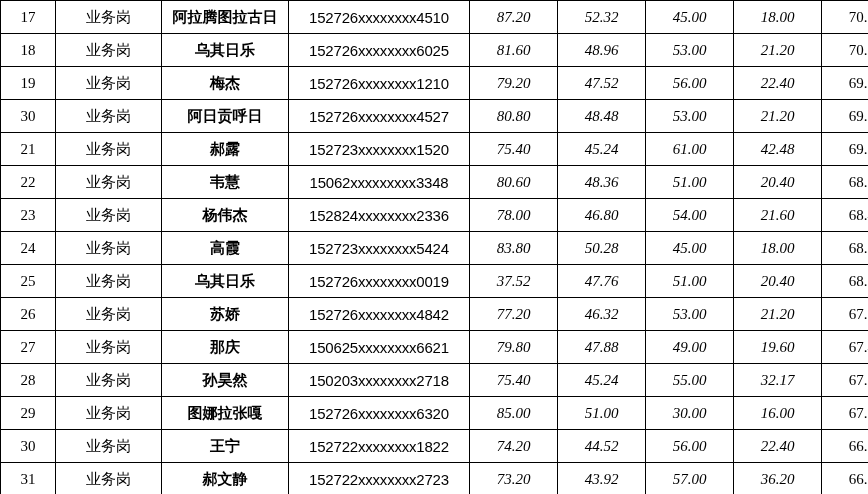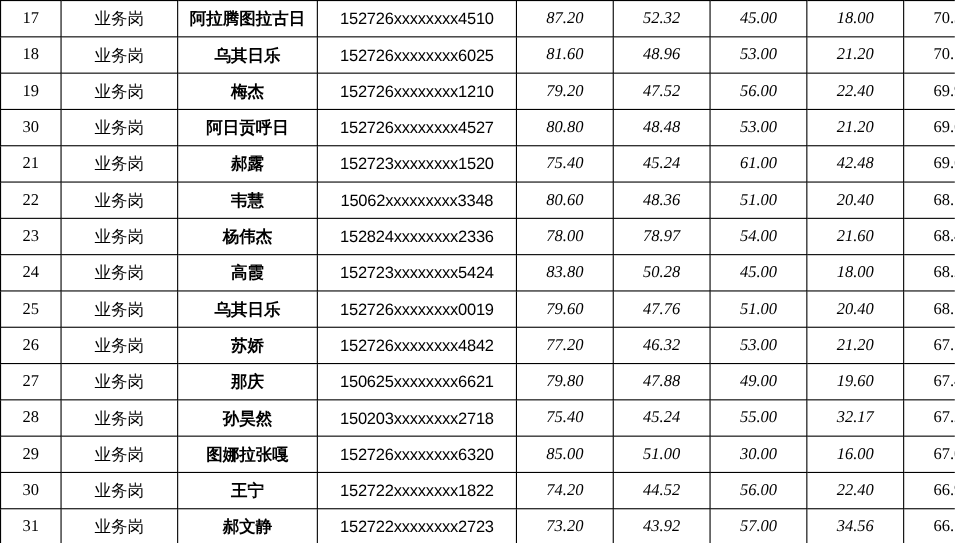--- a/index.html
+++ b/index.html
@@ -107,42 +107,42 @@
         <td class="c-num">51.00</td>
         <td class="c-num">20.40</td>
         <td class="c-last">68.76</td>
       </tr>
       <tr>
         <td class="c-index">23</td>
         <td class="c-post">业务岗</td>
         <td class="c-name">杨伟杰</td>
         <td class="c-id">152824xxxxxxxx2336</td>
         <td class="c-num">78.00</td>
-        <td class="c-num">78.97</td>
+        <td class="c-num">46.80</td>
         <td class="c-num">54.00</td>
         <td class="c-num">21.60</td>
         <td class="c-last">68.40</td>
       </tr>
       <tr>
         <td class="c-index">24</td>
         <td class="c-post">业务岗</td>
         <td class="c-name">高霞</td>
         <td class="c-id">152723xxxxxxxx5424</td>
         <td class="c-num">83.80</td>
         <td class="c-num">50.28</td>
         <td class="c-num">45.00</td>
         <td class="c-num">18.00</td>
         <td class="c-last">68.28</td>
       </tr>
       <tr>
         <td class="c-index">25</td>
         <td class="c-post">业务岗</td>
         <td class="c-name">乌其日乐</td>
         <td class="c-id">152726xxxxxxxx0019</td>
-        <td class="c-num">79.60</td>
+        <td class="c-num">37.52</td>
         <td class="c-num">47.76</td>
         <td class="c-num">51.00</td>
         <td class="c-num">20.40</td>
         <td class="c-last">68.16</td>
       </tr>
       <tr>
         <td class="c-index">26</td>
         <td class="c-post">业务岗</td>
         <td class="c-name">苏娇</td>
         <td class="c-id">152726xxxxxxxx4842</td>
@@ -197,17 +197,17 @@
         <td class="c-last">66.92</td>
       </tr>
       <tr>
         <td class="c-index">31</td>
         <td class="c-post">业务岗</td>
         <td class="c-name">郝文静</td>
         <td class="c-id">152722xxxxxxxx2723</td>
         <td class="c-num">73.20</td>
         <td class="c-num">43.92</td>
         <td class="c-num">57.00</td>
-        <td class="c-num">34.56</td>
+        <td class="c-num">36.20</td>
         <td class="c-last">66.72</td>
       </tr>
     </tbody>
 </table>
 
 </body></html>

